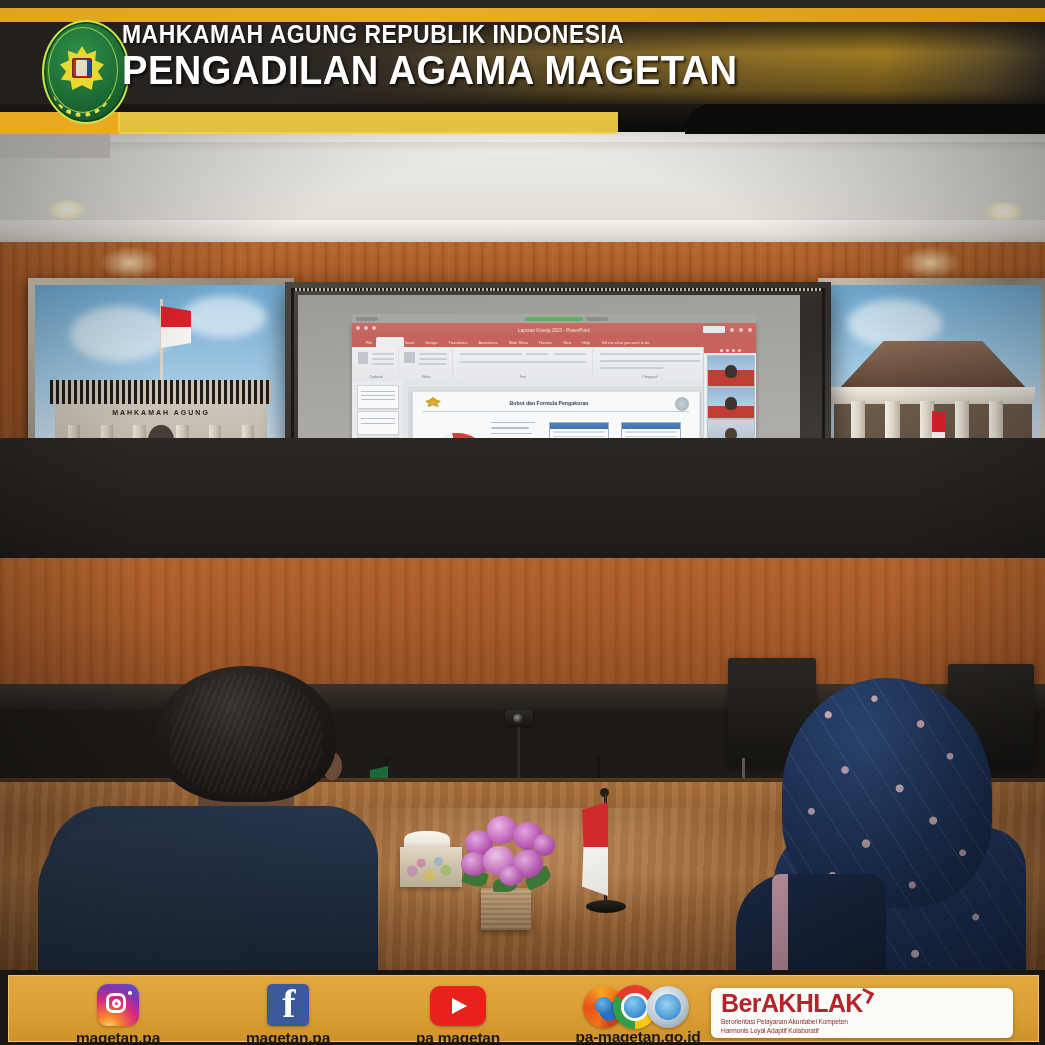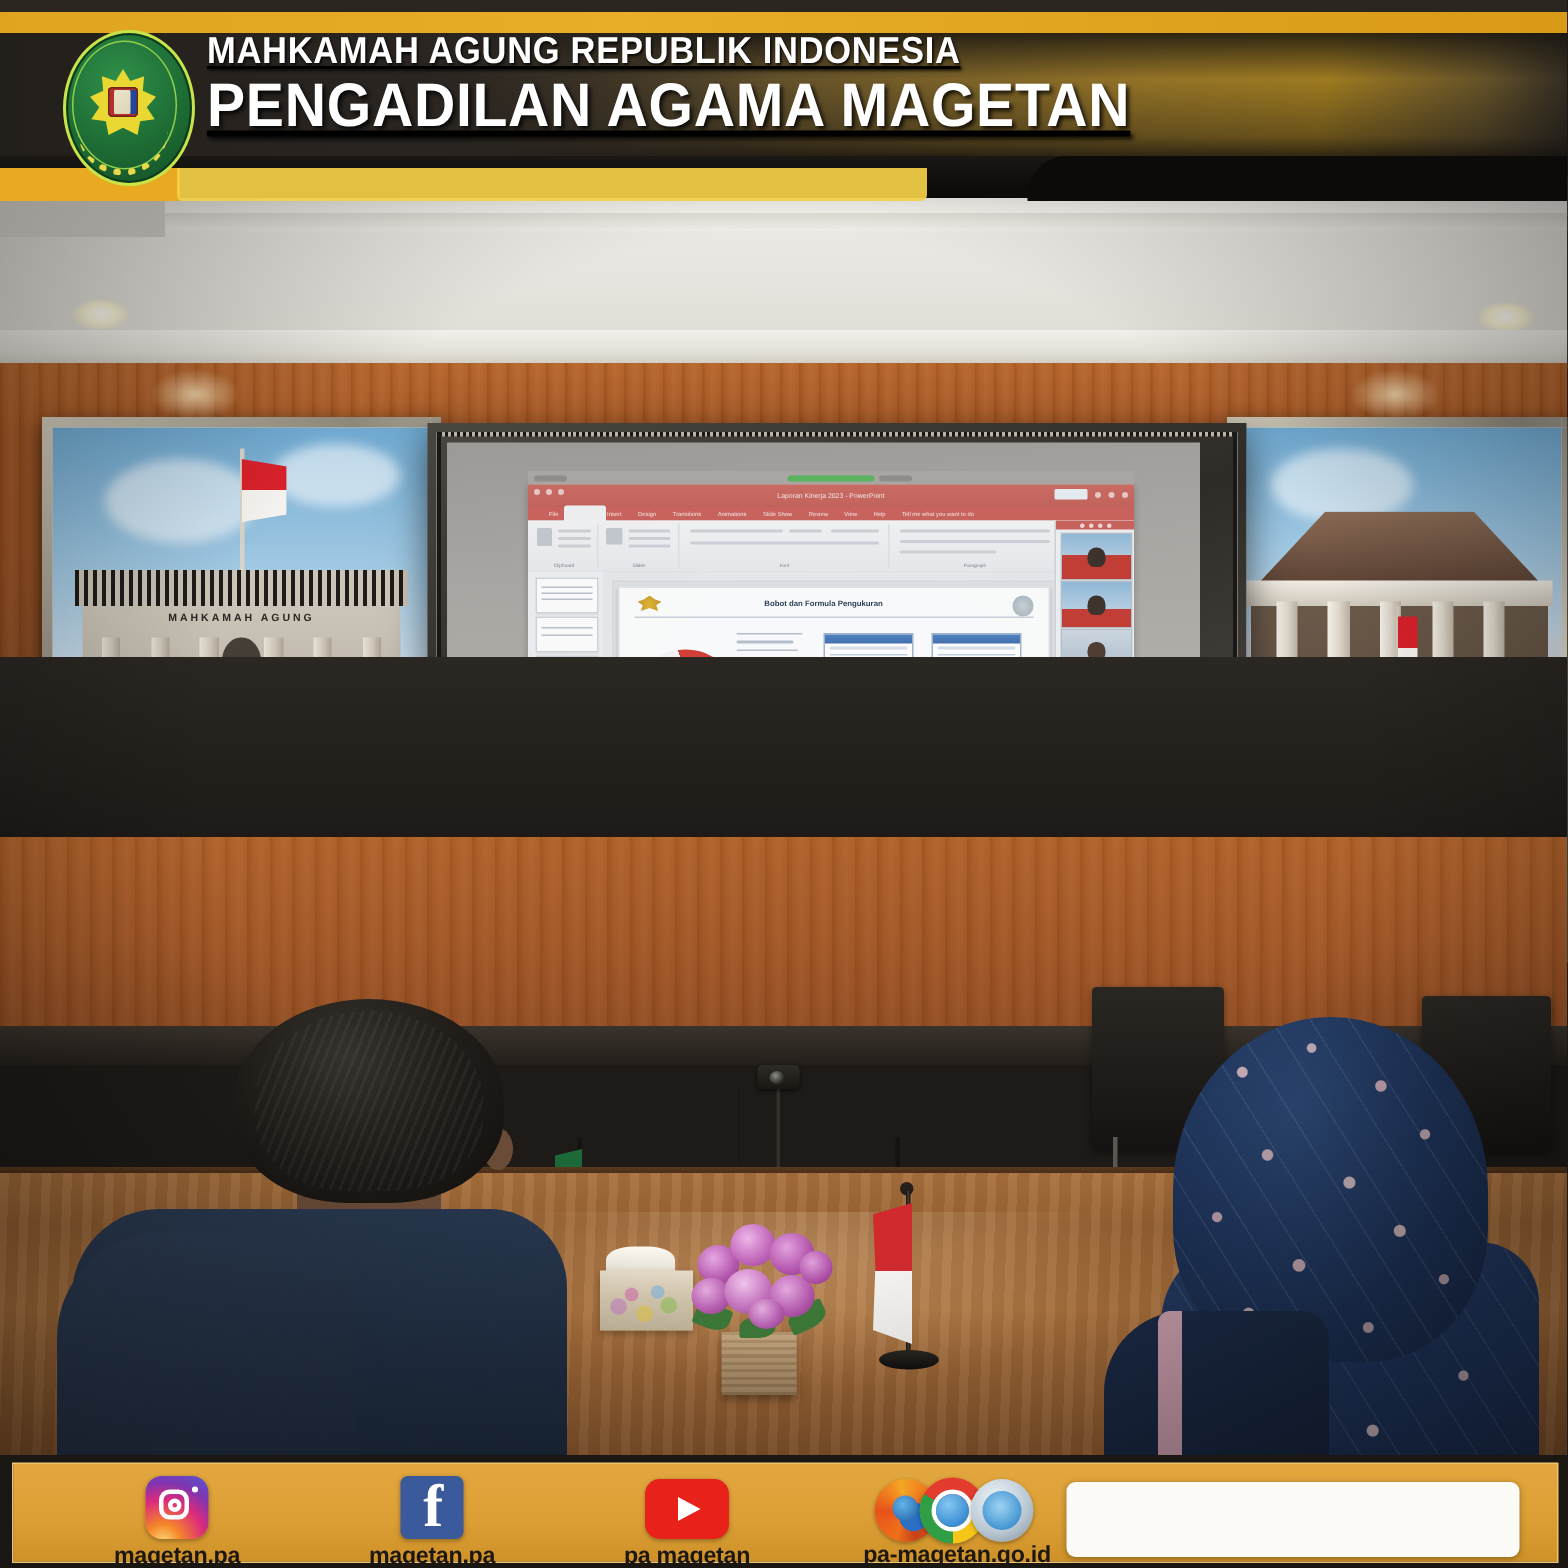--- a/index.html
+++ b/index.html
@@ -36,21 +36,21 @@
      border:1.5px solid #8fd04a;}
   .seal-star{position:absolute;left:24px;top:28px;width:44px;height:44px;
      background:#e9d832;
      clip-path:polygon(50% 0%,61% 18%,82% 11%,80% 33%,100% 42%,86% 58%,98% 76%,76% 79%,72% 100%,50% 89%,28% 100%,24% 79%,2% 76%,14% 58%,0% 42%,20% 33%,18% 11%,39% 18%);}
   .seal-core{position:absolute;left:36px;top:40px;width:20px;height:20px;border-radius:3px;
      background:linear-gradient(135deg,#f0e9d2 0%,#d8cfae 100%);
      box-shadow:inset 0 0 0 1px #6d2320,inset 2px 0 0 2px #b43029,inset -3px 0 0 2px #20479a;}
   .seal-arc{position:absolute;left:16px;top:60px;width:60px;height:34px;border-radius:0 0 30px 30px;
      border-bottom:5px dotted #e6d94a;}
 
-  .hdr-titles{position:absolute;left:138px;top:22px;z-index:46;text-decoration:underline;}
+  .hdr-titles{position:absolute;left:122px;top:22px;z-index:46;}
   .hdr-line1{font-size:25px;font-weight:bold;color:#ffffff;letter-spacing:.5px;
      transform:scaleX(.92);transform-origin:left center;line-height:1;
      text-shadow:1px 1px 2px rgba(0,0,0,.85);font-family:"Liberation Sans",sans-serif;}
   .hdr-line2{font-size:41px;font-weight:bold;color:#ffffff;letter-spacing:.5px;
      transform:scaleX(.93);transform-origin:left center;line-height:1.02;margin-top:3px;
      text-shadow:2px 2px 3px rgba(0,0,0,.8);}
 
   
   .photo{position:absolute;left:0;top:118px;width:1045px;height:852px;overflow:hidden;
      background:#1d1a17;z-index:10;}
@@ -852,18 +852,24 @@
             <span class="bz sf">
                 <i></i>
               </span>
           </div>
           <div class="soc-lbl">pa-magetan.go.id</div>
         </div>
 
       </div>
 
       <div class="berakhlak">
+        <div class="ber-left">
+          <div class="ber-word">BerAKHLAK</div>
+          <span class="ber-tick"></span>
+          <div class="ber-sub">Berorientasi Pelayanan Akuntabel Kompeten</div>
+          <div class="ber-sub" style="margin-top:0">Harmonis Loyal Adaptif Kolaboratif</div>
+        </div>
       </div>
 
     </div>
   </div>
 
 </div>
 
 </body></html>

